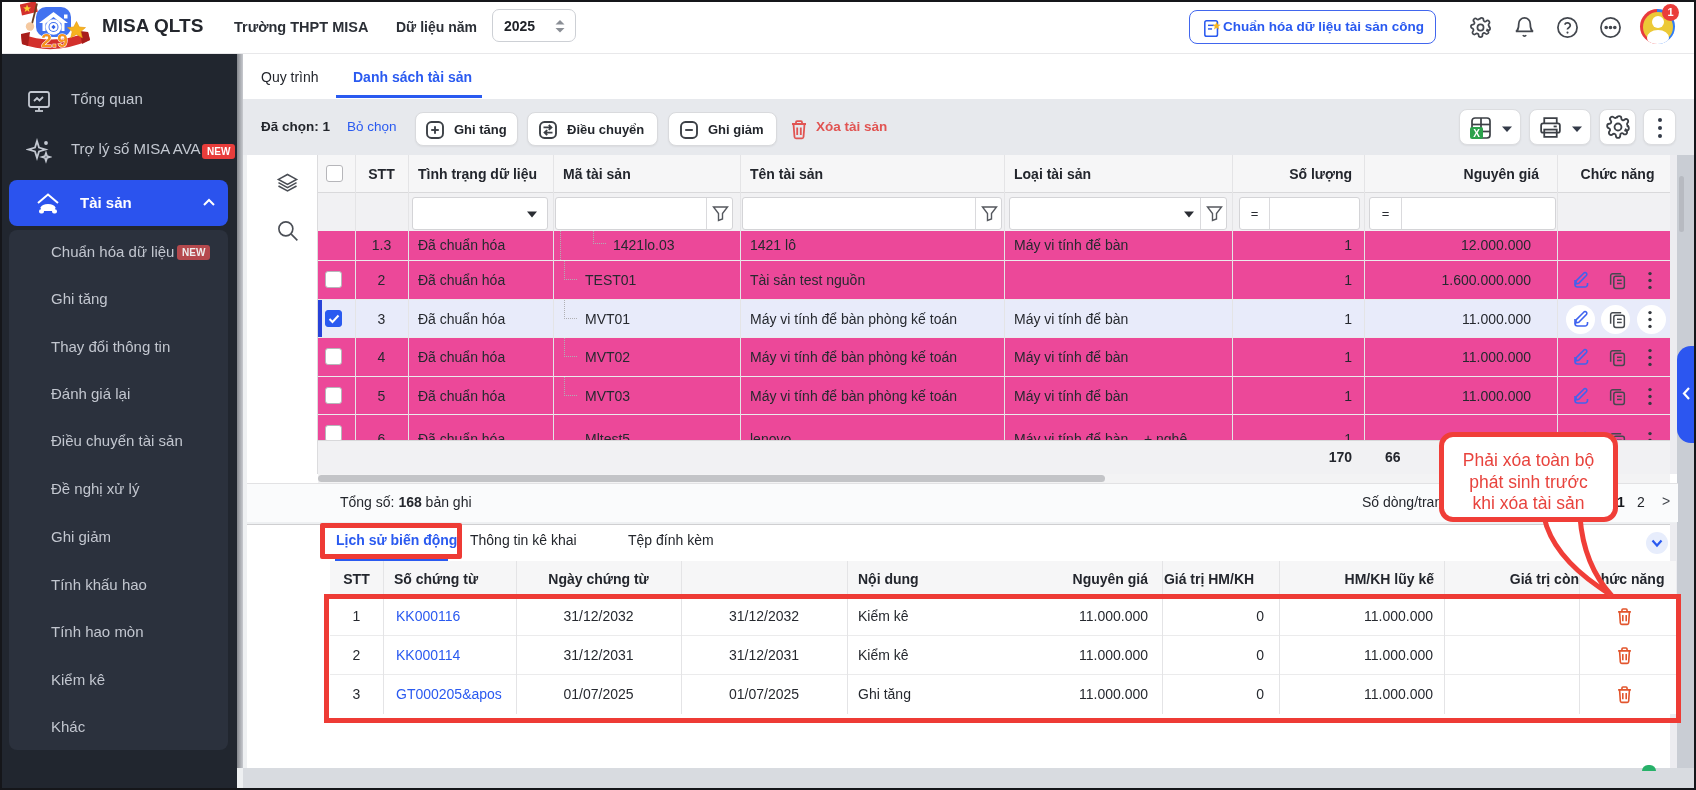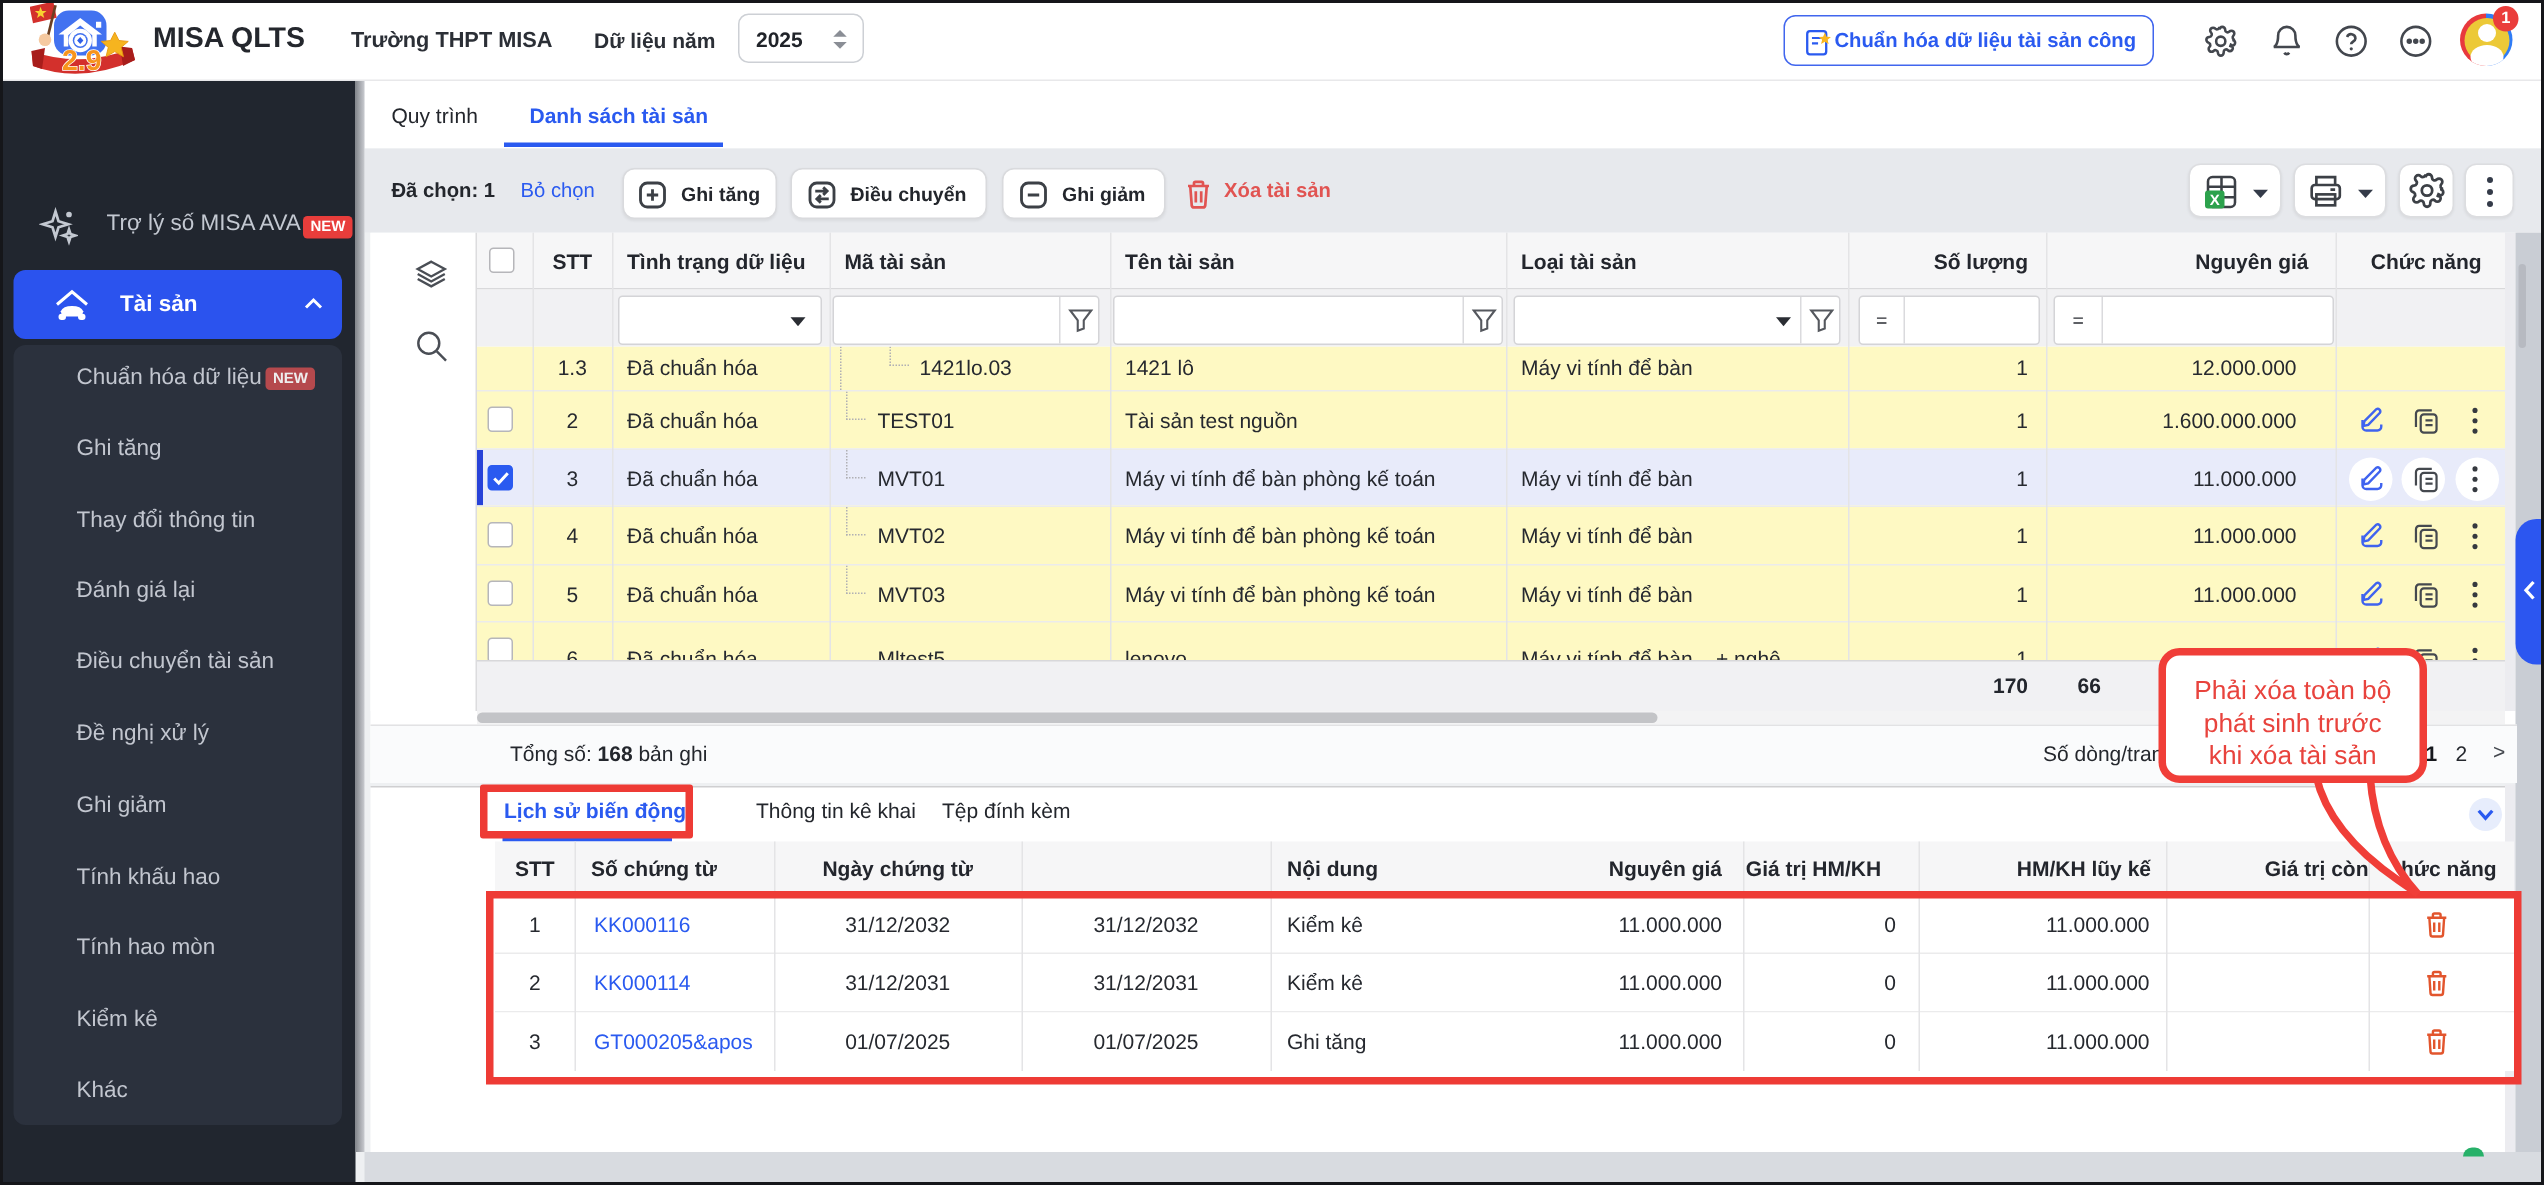--- a/index.html
+++ b/index.html
@@ -44,21 +44,21 @@
 .tbtn { position:absolute; top:13px; height:34px; background:#fff; border:1px solid #d9dadd; border-radius:8px; font-size:16px; font-weight:bold; color:#23262c; box-shadow:0 1px 2px rgba(0,0,0,.06); }
 .tbtn .lbl { position:absolute; top:9px; white-space:nowrap; font-size:13px; }
 .sqicon { position:absolute; top:7px; width:20px; height:20px; }
 .ribtn { position:absolute; top:10px; height:36px; background:#fff; border:1px solid #dcdde0; border-radius:8px; box-shadow:0 1px 2px rgba(0,0,0,.06); }
 
 #card1 { position:absolute; left:247px; top:155px; width:1431px; height:367px; background:#fff; }
 #lstrip { position:absolute; left:247px; top:155px; width:71px; height:319px; background:#fff; border-right:1px solid #dcdcde; }
 .ghead { position:absolute; top:155px; height:38px; background:#f6f6f7; border-bottom:1px solid #d9d9db; font-size:14px; font-weight:bold; color:#23262d; z-index:2; }
 .gfilter { position:absolute; top:193px; height:38px; background:#f1f1f3; z-index:2; }
 .finput { position:absolute; top:197px; height:33px; background:#fff; border:1px solid #d4d4d7; border-radius:3px; z-index:3; }
-.grow { position:absolute; height:39px; background:#fef9c3; font-size:14px; color:#26292f; overflow:hidden; }
+.grow { position:absolute; height:39px; background:#ec4899; font-size:14px; color:#26292f; overflow:hidden; }
 .cell { position:absolute; top:0; height:100%; }
 .vline { position:absolute; top:155px; width:1px; background:#e4e4e6; height:319px; z-index:3; }
 #totrow { position:absolute; left:318px; top:440px; width:1352px; height:34px; background:#f1f1f3; border-top:1px solid #d8d8da; z-index:4; font-size:14px; font-weight:bold; color:#23262d; }
 #hscroll { position:absolute; left:318px; top:474px; width:1352px; height:9px; background:#f3f3f4; z-index:4; }
 #hthumb { position:absolute; left:0px; top:1px; width:787px; height:7px; background:#c3c4c7; border-radius:4px; }
 #gfooter { position:absolute; left:247px; top:483px; width:1431px; height:39px; background:#fafbfc; border-top:1px solid #e2e2e4; z-index:4; font-size:14px; color:#24272d; }
 
 #card2 { position:absolute; left:247px; top:524px; width:1423px; height:244px; background:#fff; border-top:1px solid #cfcfd1; }
 .tab2 { position:absolute; font-size:14px; color:#23262c; z-index:2; white-space:nowrap; }
 #t2underline { position:absolute; left:335px; top:558px; width:113px; height:3px; background:#2a5af0; z-index:2; }
@@ -144,20 +144,29 @@
     </svg>
   <div id="avatar">
       <div class="seg"></div>
       <div class="head"></div>
       <div class="bodyy"></div>
     </div>
   <div id="badge">1</div>
 </div>
 
 <div id="sidebar">
+  <div class="mitem" style="top:23px">
+    <svg class="micon" viewBox="0 0 26 26" fill="none" stroke="#c3c8d1" stroke-width="1.8">
+        <rect x="3" y="4" width="20" height="15" rx="2"></rect>
+        <path d="M8 13 l3-3 2.5 2.5 L17 9"></path>
+        <line x1="13" y1="19" x2="13" y2="23"></line>
+        <line x1="9" y1="23" x2="17" y2="23"></line>
+      </svg>
+    <div class="txt">Tổng quan</div>
+  </div>
   <div class="mitem" style="top:73px">
     <svg class="micon" viewBox="0 0 26 26" fill="none" stroke="#c3c8d1" stroke-width="1.8">
         <path d="M11 3 L13 9.5 L19.5 11.5 L13 13.5 L11 20 L9 13.5 L2.5 11.5 L9 9.5 Z"></path>
         <path d="M20 15 L21 18 L24 19 L21 20 L20 23 L19 20 L16 19 L19 18 Z"></path>
         <circle cx="20" cy="5" r="1" fill="#c3c8d1"></circle>
       </svg>
     <div class="txt">Trợ lý số MISA AVA</div>
     <div class="newbadge" style="left:202px;top:17px">NEW</div>
   </div>
   <div id="active-item">
@@ -500,21 +509,21 @@
 <div id="gfooter">
   <div class="abs" style="left:93px;top:10px">Tổng số: <span class="b">168</span> bản ghi</div>
   <div class="abs" style="left:1115px;top:10px">Số dòng/trang</div>
   <div class="abs b" style="left:1370px;top:10px;color:#16181d">1</div>
   <div class="abs" style="left:1390px;top:10px">2</div>
   <div class="abs" style="left:1415px;top:9px;color:#43474e">&gt;</div>
 </div>
 
 <div id="card2"></div>
 <div class="tab2 blue b" style="left:336px;top:532px">Lịch sử biến động</div>
-<div class="tab2" style="left:504px;top:532px">Thông tin kê khai</div>
+<div class="tab2" style="left:470px;top:532px">Thông tin kê khai</div>
 <div class="tab2" style="left:628px;top:532px">Tệp đính kèm</div>
 <div id="t2underline"></div>
 <div class="abs" style="left:1646px;top:532px;width:22px;height:22px;border-radius:50%;background:#e7edfc;z-index:2">
   <svg class="abs" style="left:5px;top:7px" width="12" height="9" viewBox="0 0 12 9">
       <path d="M1.5 1.5 L6 6.5 L10.5 1.5" stroke="#2a5af0" stroke-width="2.2" fill="none"></path>
     </svg>
 </div>
 <div class="t2head" style="left:330px;width:1346px">
   <div class="cell" style="left:0px;width:53px;text-align:center;line-height:36px">STT</div>
   <div class="cell" style="left:64px;line-height:36px">Số chứng từ</div>

